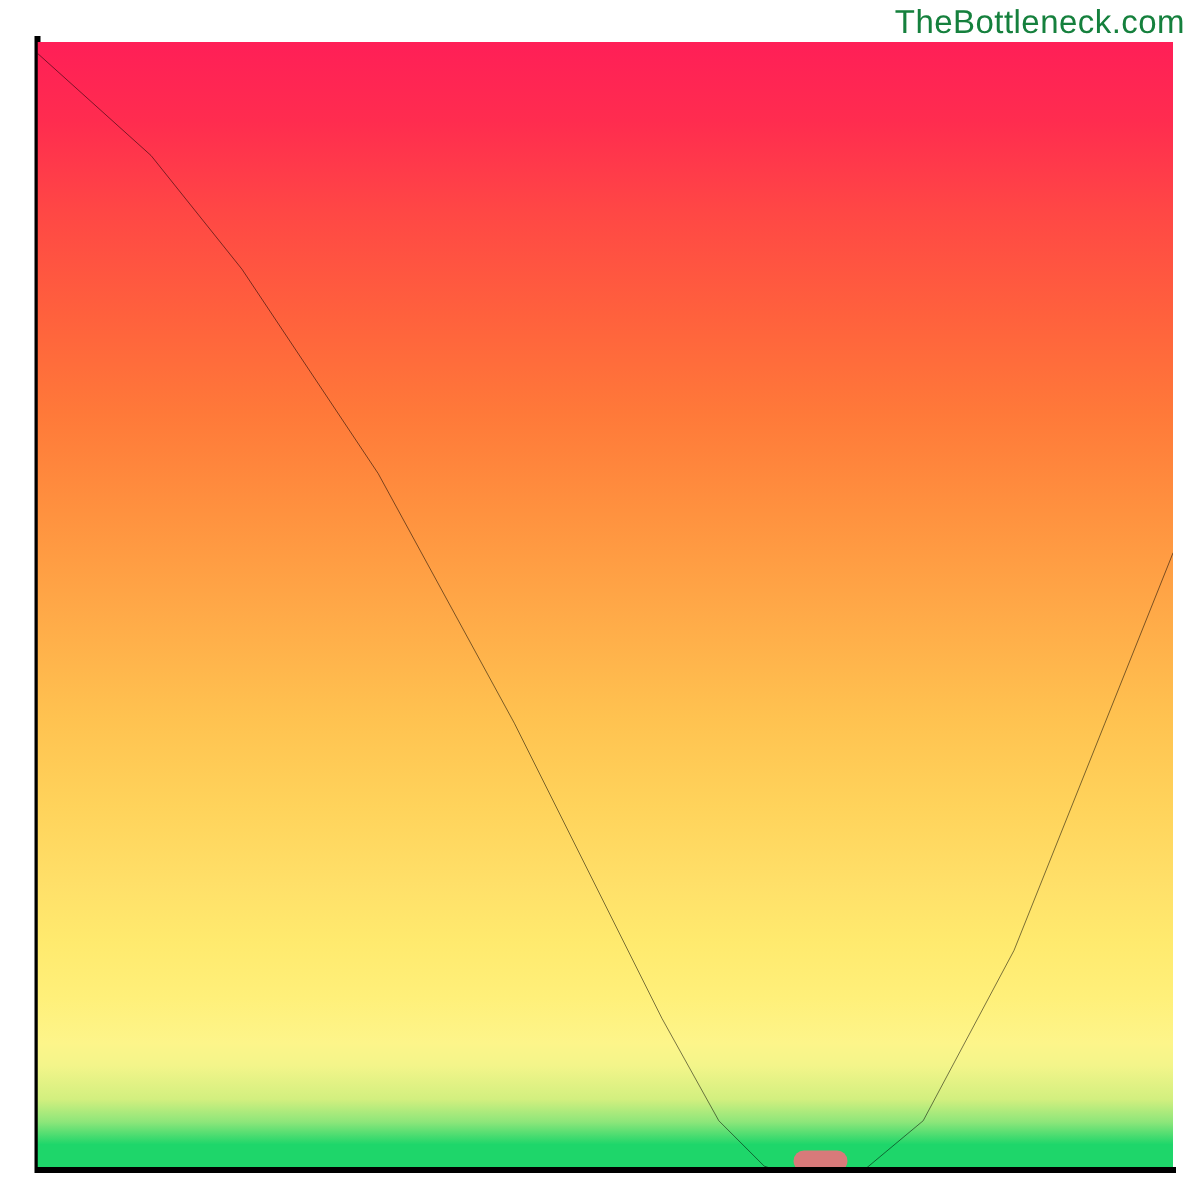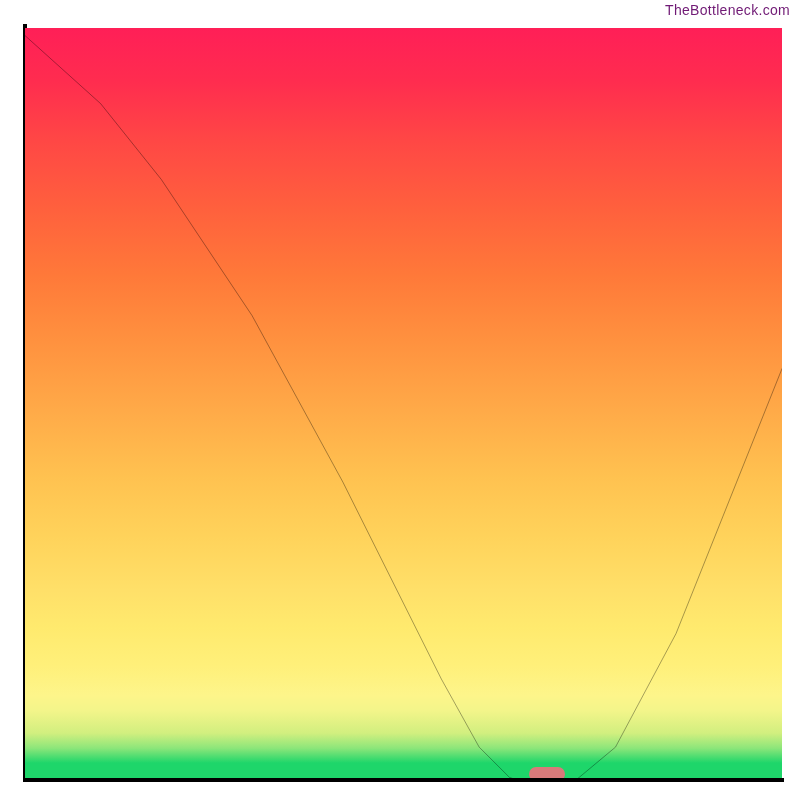--- a/index.html
+++ b/index.html
@@ -1,17 +1,17 @@
 <!DOCTYPE html>
 <html><head>
 <meta charset="utf-8">
 <style>
   html,body{margin:0;padding:0;width:800px;height:800px;overflow:hidden;background:#fff;font-family:Arial,Helvetica,sans-serif}
   .frame{position:absolute;left:0;top:0;width:800px;height:800px}
-  .watermark{position:absolute;top:2px;right:10px;color:#701a75;font-size:14px;font-weight:400;letter-spacing:.3px;user-select:none}
+  .watermark{position:absolute;top:2px;right:10px;color:#15803d;font-size:22px;font-weight:400;letter-spacing:.3px;user-select:none}
   .plot-area{position:absolute;left:25px;top:28px;width:757px;height:750px;overflow:hidden}
   .gradient{position:absolute;inset:0;
     background:linear-gradient(to top,
       #1ed66a 0%,
       #1ed66a 2%,
       #8de67a 4%,
       #d2ef7f 6%,
       #f3f58a 9%,
       #fdf58a 11%,
       #fff07a 15%,

